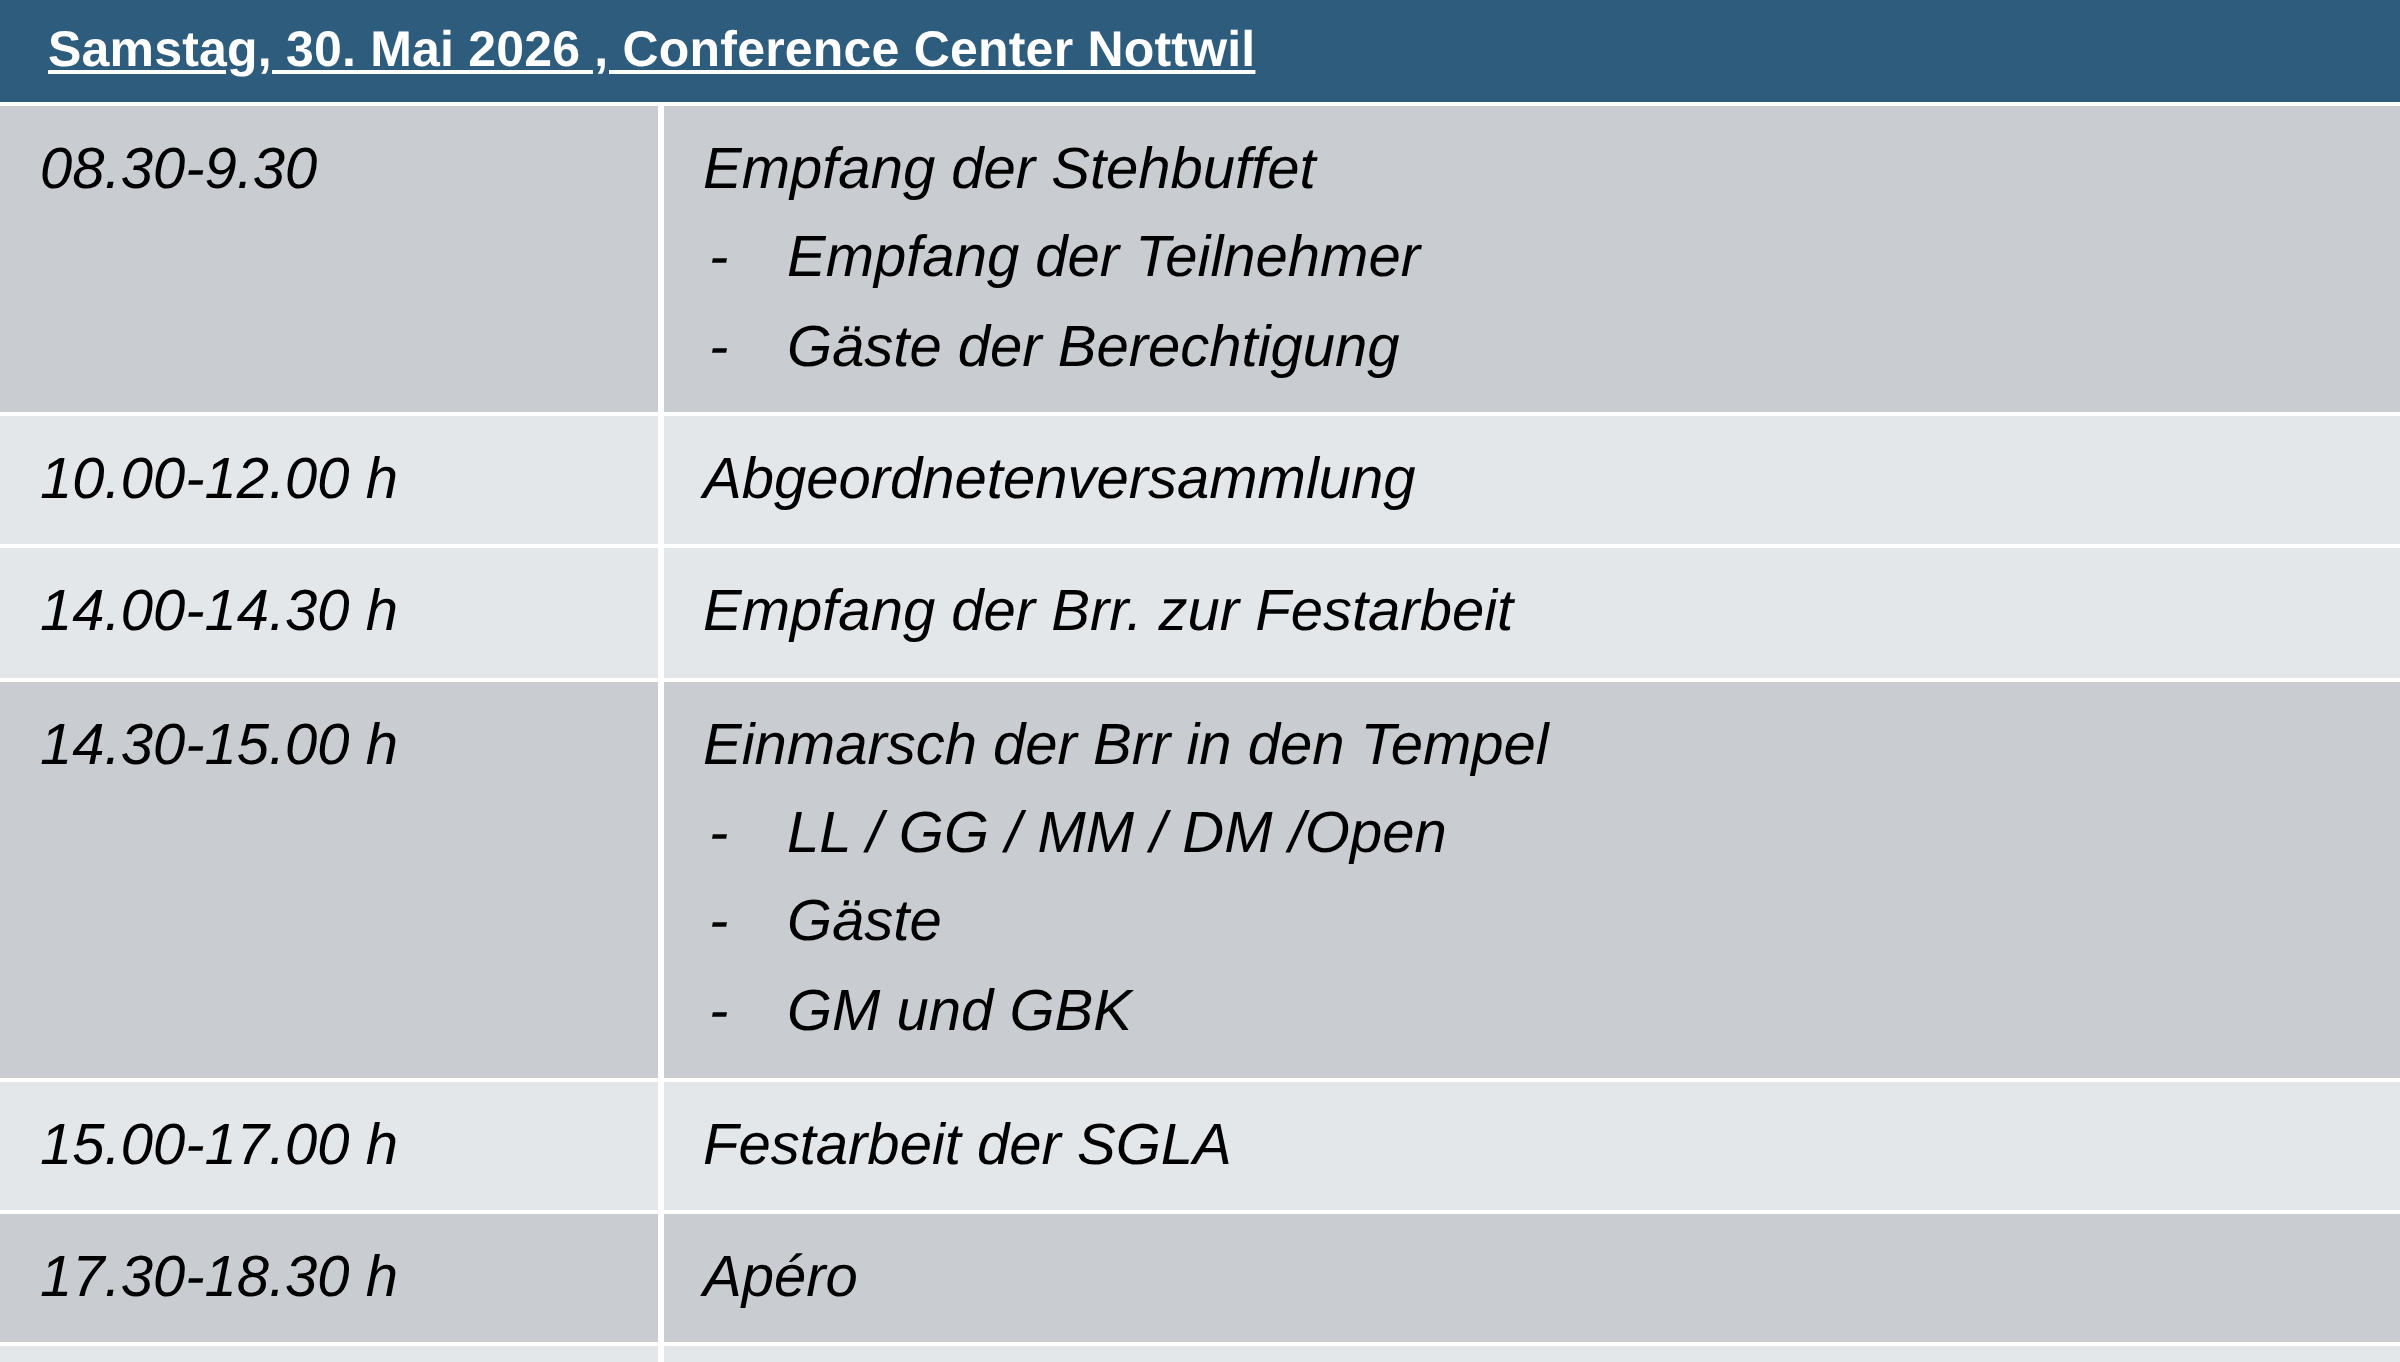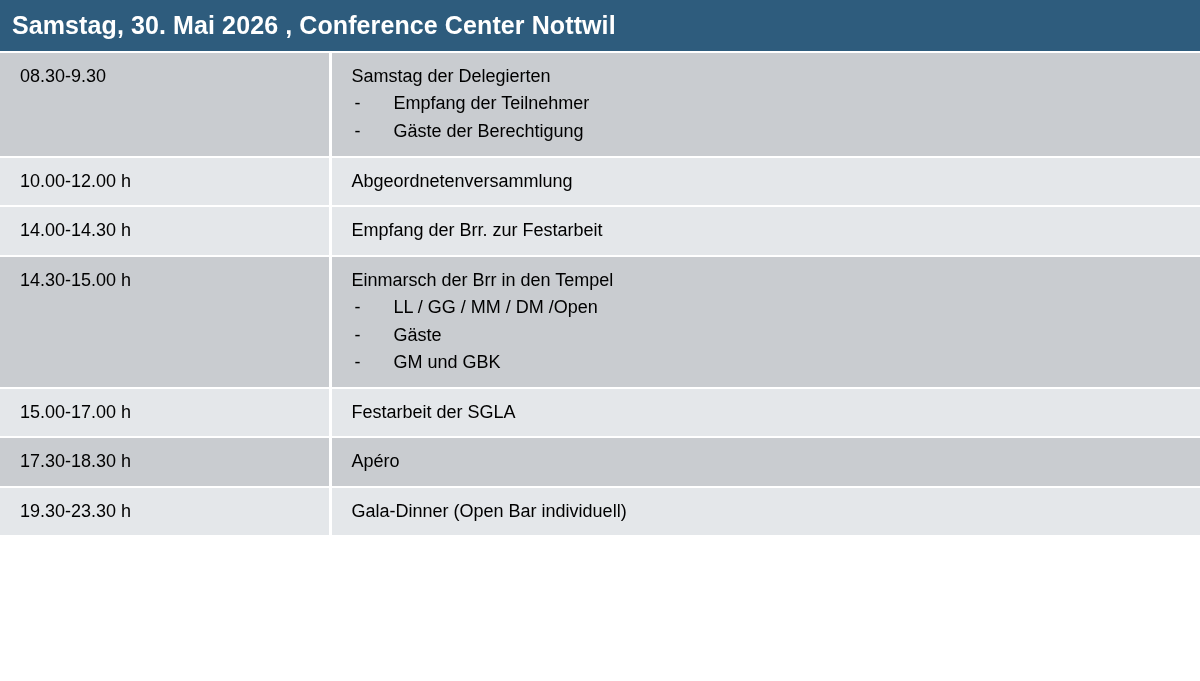--- a/index.html
+++ b/index.html
@@ -21,31 +21,33 @@
   }
   .schedule-table col.time-col { width: 330px; }
   .schedule-table col.desc-col { width: 870px; }
 
   .header-row th {
     background: #2e5c7d;
     color: #ffffff;
     font-size: 25px;
     font-weight: bold;
     text-align: left;
-    padding: 11px 0 11px 12px;
+    padding: 11px 0 11px 24px;
     letter-spacing: 0.1px;
     border: none;
+    text-decoration: underline;
   }
   .schedule-table td {
     vertical-align: top;
-    font-size: 18px;
+    font-size: 29px;
     line-height: 1.52;
     border-top: 2px solid #ffffff;
     border-bottom: 2px solid #ffffff;
     padding: 10px 16px 10px 20px;
+    font-style: italic;
   }
   .schedule-table td.time-cell {
     border-right: 3px solid #ffffff;
     white-space: nowrap;
   }
   .row-shade td { background: #c9ccd0; }
   .row-light td { background: #e4e7ea; }
 
   .cell-title {
     display: block;
@@ -77,21 +79,21 @@
   </colgroup>
   <thead>
     <tr class="header-row">
       <th colspan="2">Samstag, 30. Mai 2026 , Conference Center Nottwil</th>
     </tr>
   </thead>
   <tbody id="schedule-body">
       <tr class="row-shade">
         <td class="time-cell">08.30-9.30</td>
         <td class="desc-cell">
-          <span class="cell-title">Samstag der Delegierten</span>
+          <span class="cell-title">Empfang der Stehbuffet</span>
           <ul class="sub-list">
             <li><span class="dash">-</span><span>Empfang der Teilnehmer</span></li>
             <li><span class="dash">-</span><span>Gäste der Berechtigung</span></li>
           </ul>
         </td>
       </tr>
       <tr class="row-light">
         <td class="time-cell">10.00-12.00 h</td>
         <td class="desc-cell">
           <span class="cell-title">Abgeordnetenversammlung</span>

